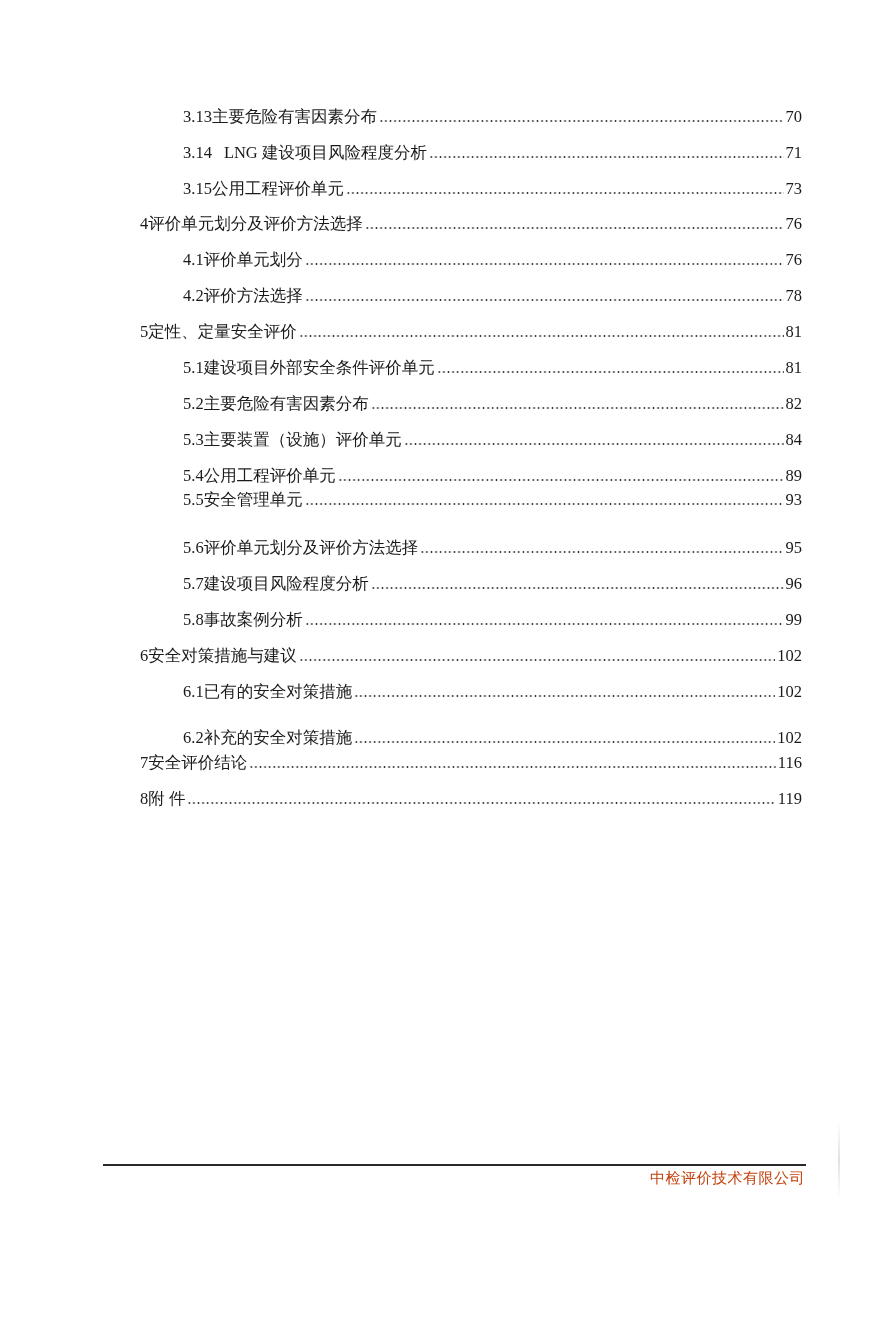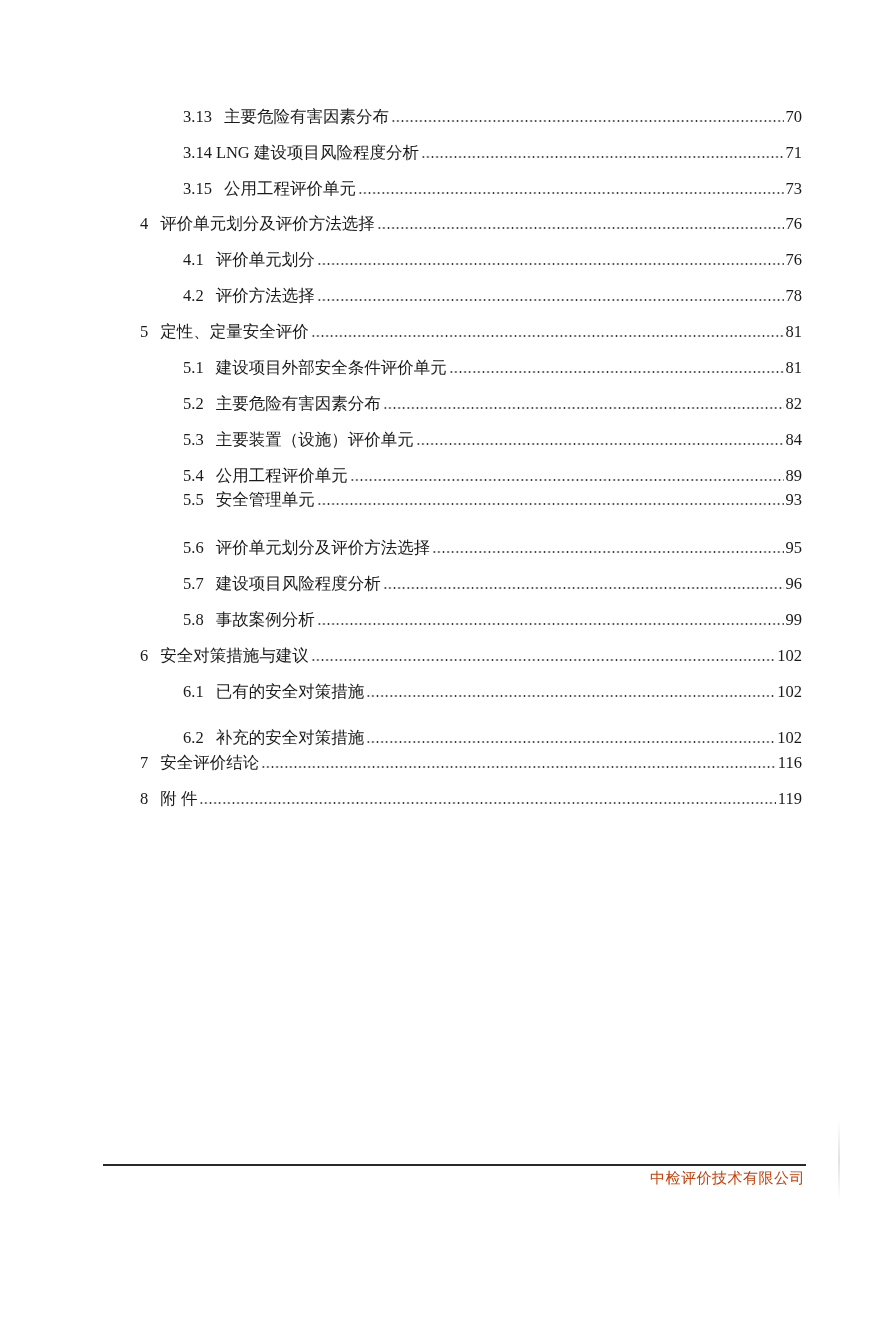--- a/index.html
+++ b/index.html
@@ -12,21 +12,21 @@
   .toc-row {
     position: absolute;
     right: 74px;
     height: 24px;
     display: flex; align-items: flex-end;
     font-size: 16.5px; line-height: 20px;
     white-space: nowrap;
   }
   .toc-row.l1 { left: 140px; }
   .toc-row.l2 { left: 183px; }
-  .num { margin-right: 12px; }
+  .num { margin-right: 0; }
   .title { }
   .leader {
     flex: 1 1 auto;
     margin: 0 2px 5px 2px;
     height: 2px;
     background-image: radial-gradient(circle, #333 0.9px, transparent 1.1px);
     background-size: 4.6px 2px;
     background-repeat: repeat-x;
     background-position: left bottom;
   }
@@ -49,21 +49,21 @@
 <body>
 
 <div class="toc">
   <div class="toc-row l2" style="top:103px">
     <span class="num">3.13</span>
     <span class="title">主要危险有害因素分布</span>
     <span class="leader"></span>
     <span class="page">70</span>
   </div>
   <div class="toc-row l2" style="top:139px">
-    <span class="num" style="margin-right:4px">3.14</span>
+    <span class="num" style="margin-right:12px">3.14</span>
     <span class="title">LNG 建设项目风险程度分析</span>
     <span class="leader"></span>
     <span class="page">71</span>
   </div>
   <div class="toc-row l2" style="top:175px">
     <span class="num">3.15</span>
     <span class="title">公用工程评价单元</span>
     <span class="leader"></span>
     <span class="page">73</span>
   </div>

